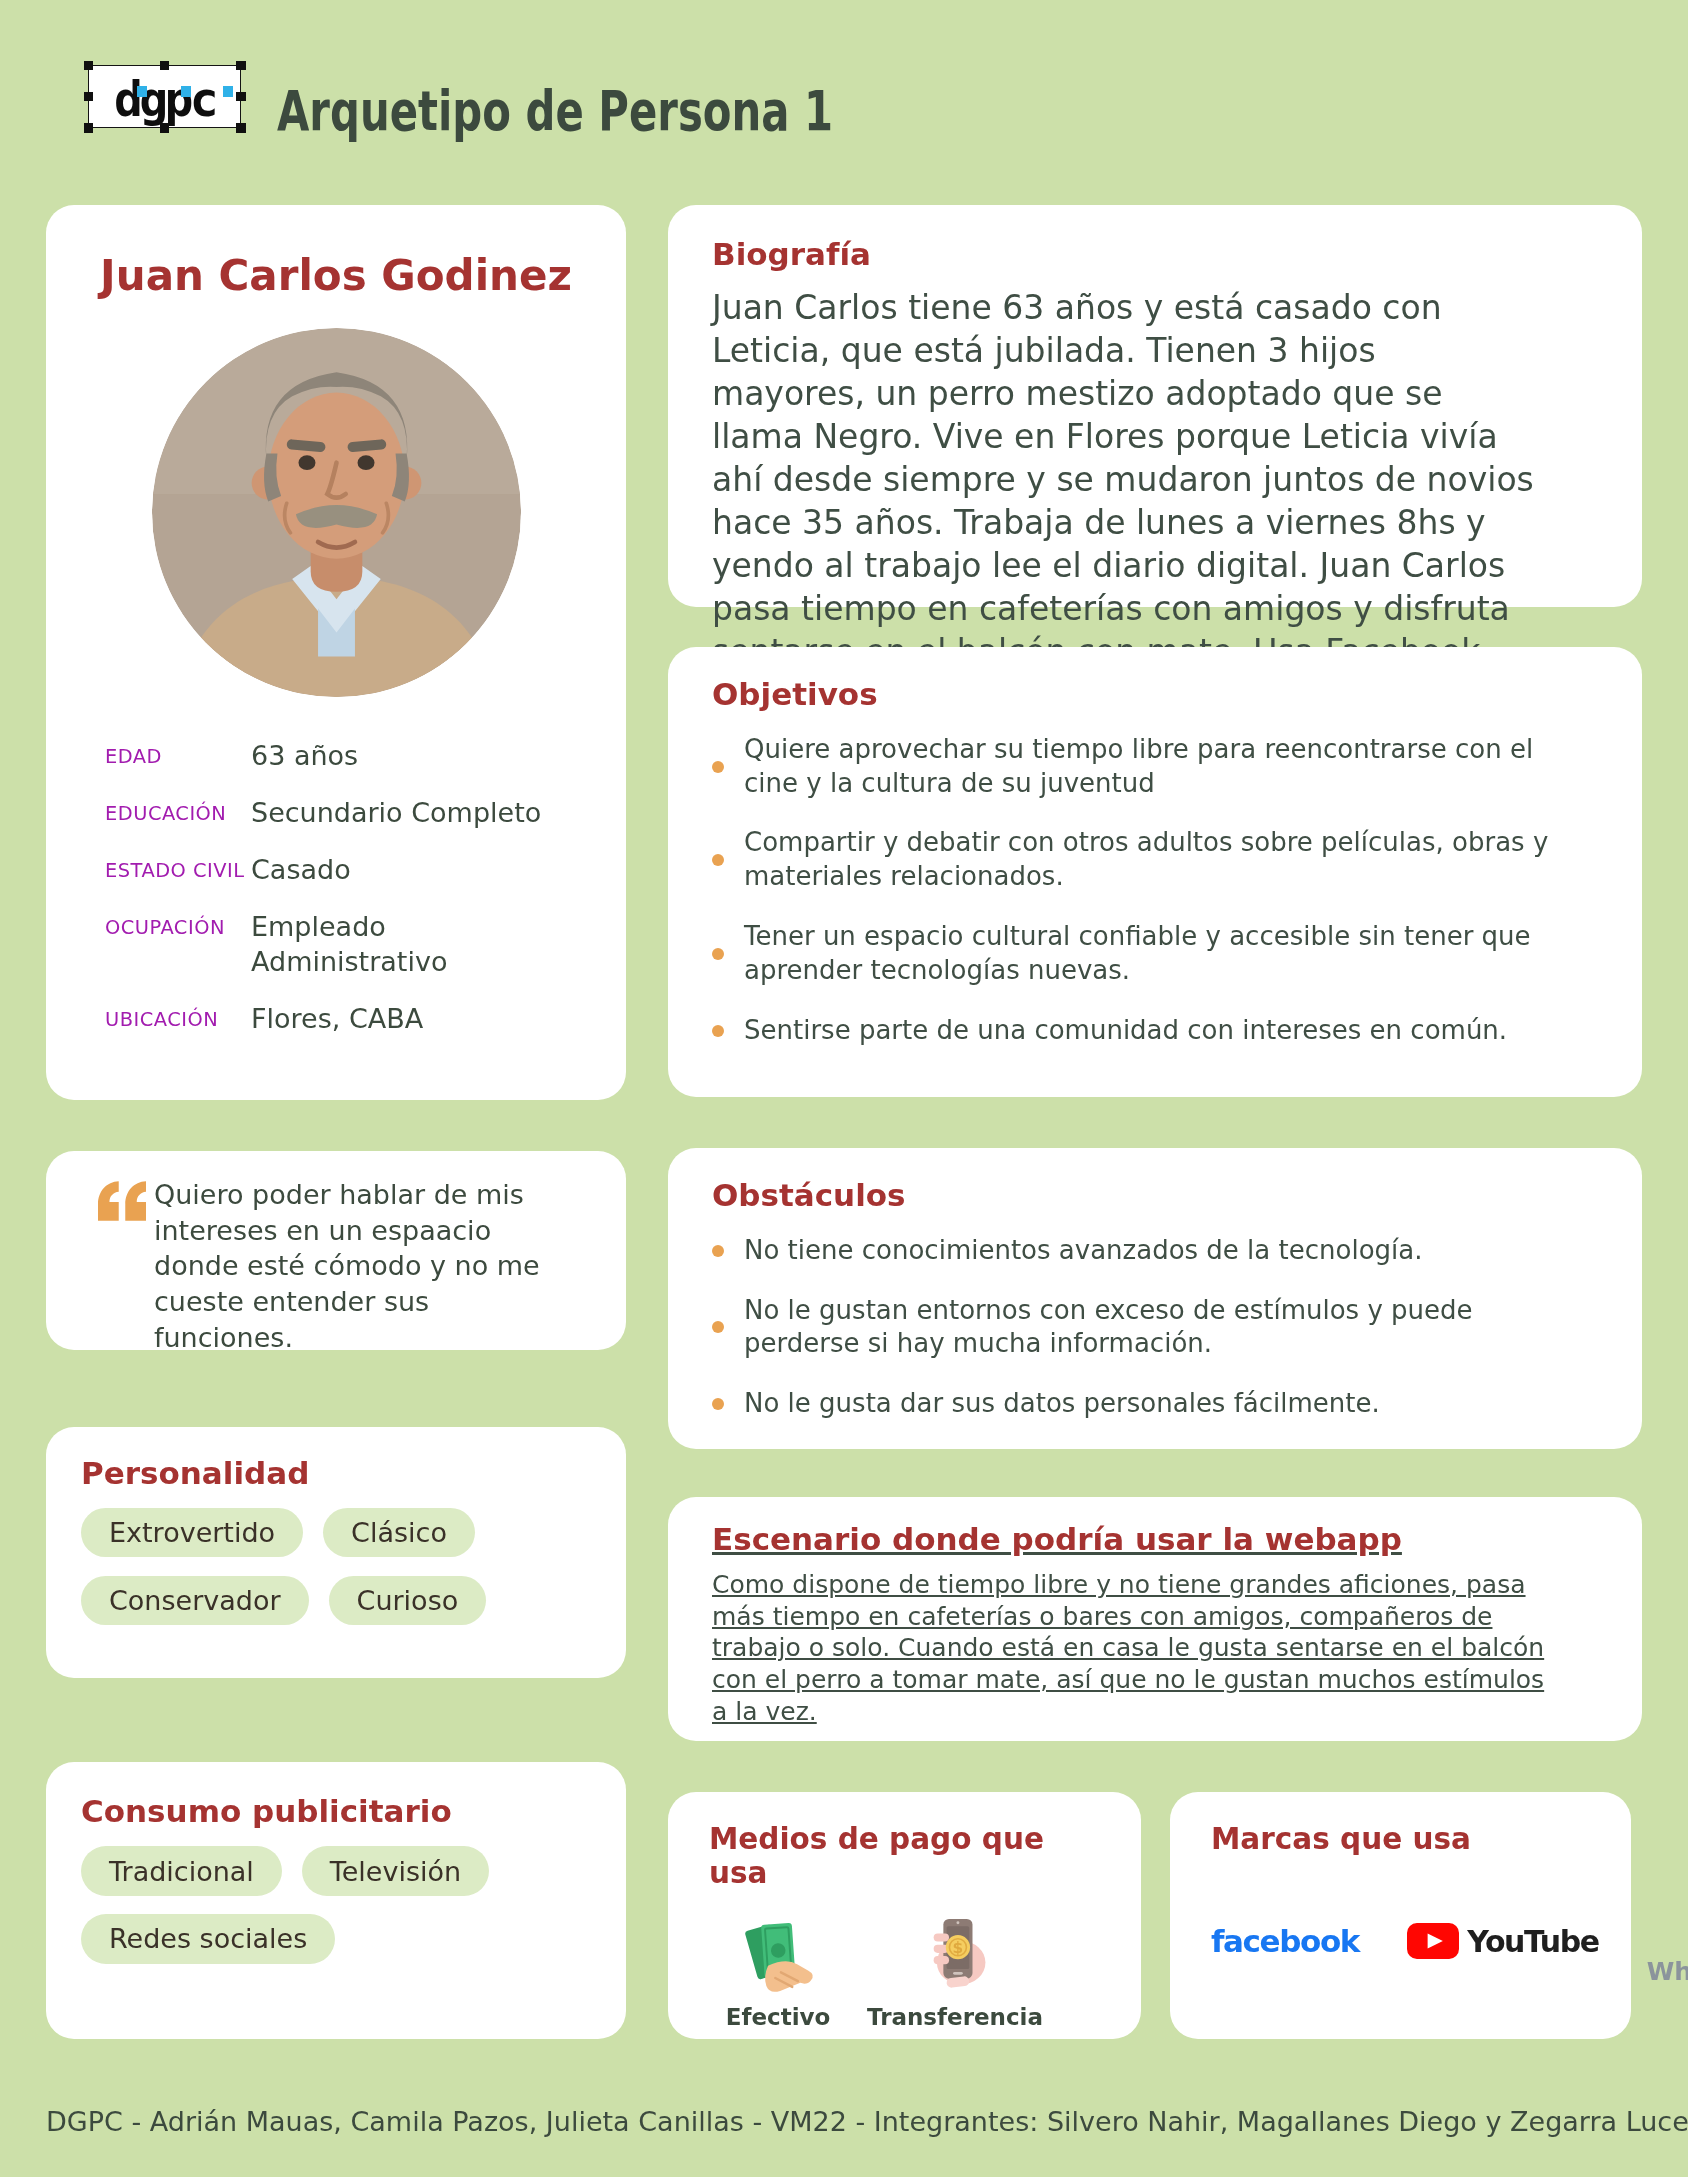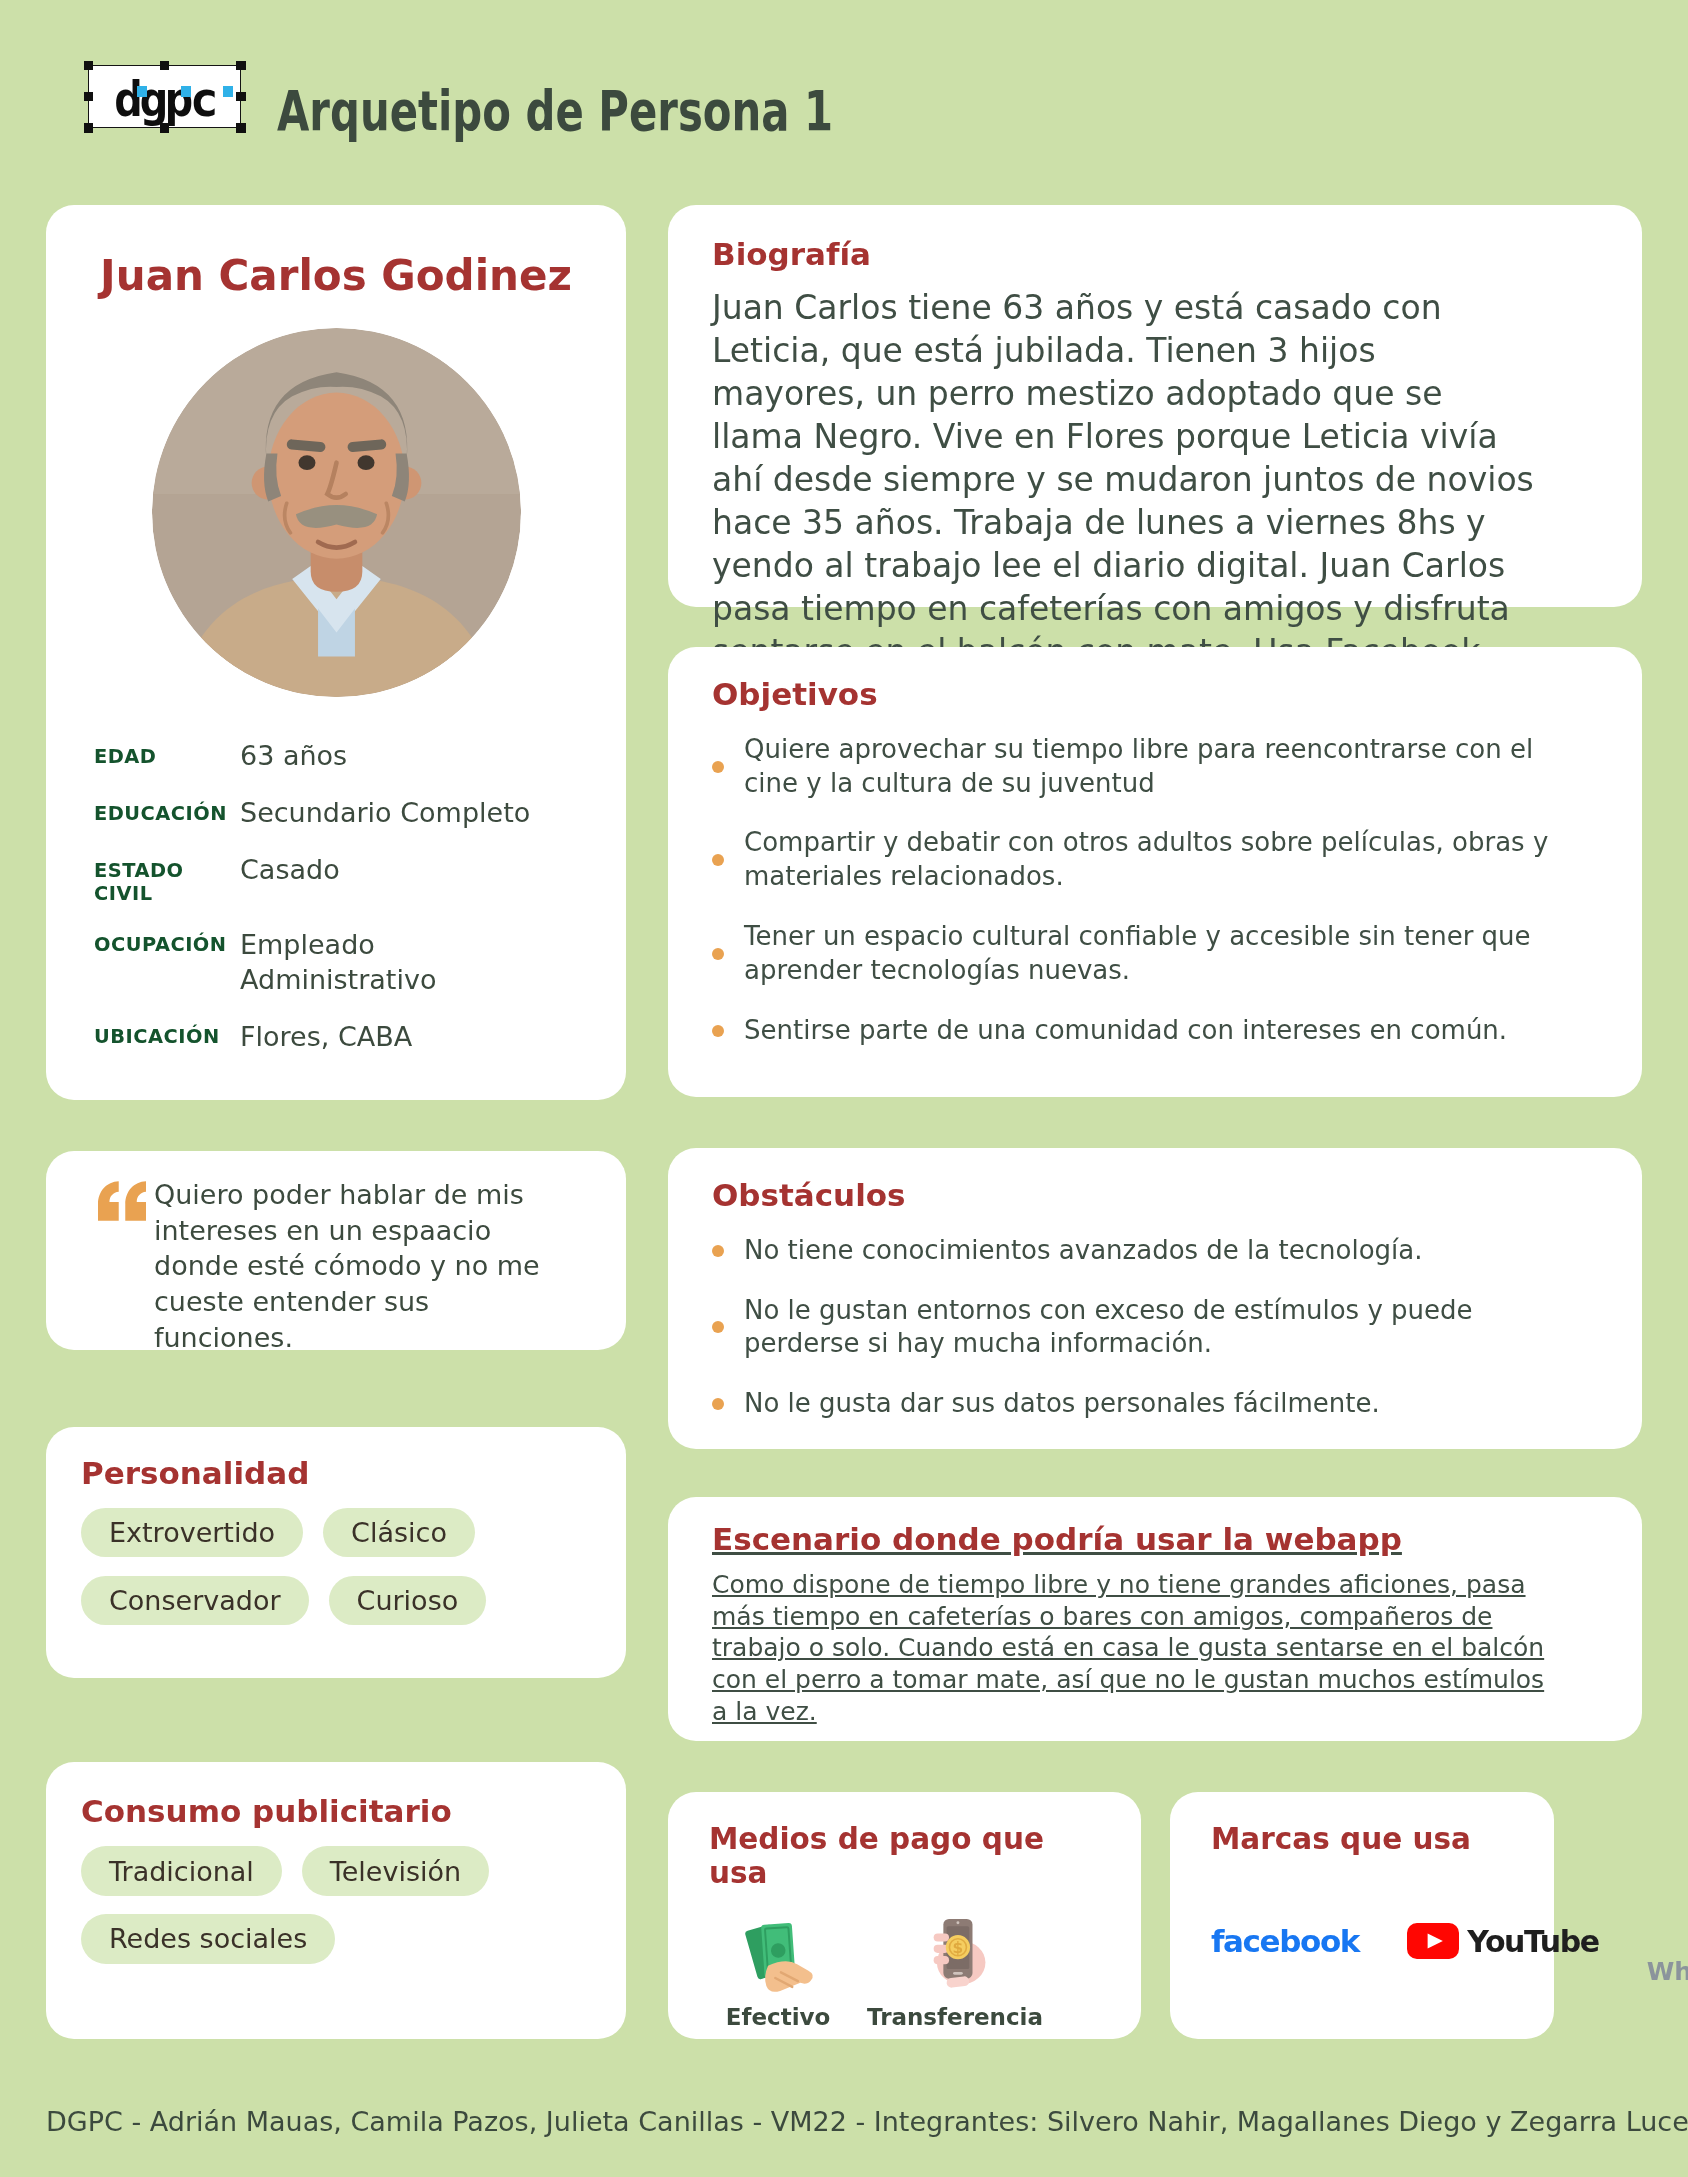--- a/index.html
+++ b/index.html
@@ -39,21 +39,21 @@
   .card{background:#fff;border-radius:28px;box-sizing:border-box;}
 
   .h-red{color:#a53331;font-weight:bold;font-size:31px;line-height:1.06;margin:0;}
 
   
   .profile-card{height:895px;padding-top:46px;margin-bottom:51px;}
   .persona-name{font-size:42px;font-weight:bold;color:#a53331;text-align:center;margin:0;}
   .avatar-wrap{width:369px;height:369px;border-radius:50%;overflow:hidden;margin:28px auto 0;}
   .fields{margin-top:41px;padding:0 48px;}
   .f-row{display:flex;margin-bottom:22px;}
-  .f-label{width:146px;flex:0 0 146px;font-size:19.4px;font-weight:bold;color:#14532d;letter-spacing:0.5px;padding-top:6.5px;}
+  .f-label{width:146px;flex:0 0 146px;font-size:19.4px;font-weight:normal;color:#a21caf;letter-spacing:0.5px;padding-top:6.5px;margin-left:11px;}
   .f-value{flex:1;font-size:27px;color:#3c4a3e;line-height:1.3;}
 
   
   .quote-card{height:199px;padding:26px 52px;margin-bottom:77px;display:flex;gap:8px;}
   .quote-icon{flex:0 0 48px;padding-top:3.7px;}
   .quote-text{font-size:27px;line-height:1.32;color:#3c4a3e;margin:0;}
 
   
   .personalidad-card{height:251px;padding:29.5px 35px;margin-bottom:84px;}
   .consumo-card{height:277px;padding:33px 35px;}
@@ -69,21 +69,21 @@
   .objetivos-card{height:450px;padding:31px 44px;margin-bottom:51px;}
   .obstaculos-card{height:301px;padding:31px 44px;margin-bottom:48px;}
   .bullet-list{list-style:none;margin:22px 37px 0 0;padding:0;}
   .bullet-list li{display:flex;align-items:center;gap:20px;margin-bottom:26px;font-size:26px;line-height:1.3;color:#3f4e44;}
   .dot{width:12px;height:12px;border-radius:50%;background:#e9a251;flex:0 0 12px;}
   .escenario-card{height:244px;padding:26px 44px;text-decoration:underline;}
   .escenario-text{font-size:25px;line-height:1.27;margin:13px 52px 0 0;}
 
   .bottom-row{display:flex;gap:29px;margin-top:51px;}
   .medios-card{width:473px;height:247px;padding:29.5px 41px;}
-  .marcas-card{width:384px;height:247px;padding:29.5px 41px;}
+  .marcas-card{width:461px;height:247px;padding:29.5px 41px;}
   .h-red-sm{color:#a53331;font-weight:bold;font-size:29.5px;margin:0;}
   .pay-items{display:flex;gap:39px;margin-top:22px;}
   .pay-item{display:flex;flex-direction:column;align-items:center;width:138px;}
   .pay-label{margin-top:7.4px;font-size:23px;font-weight:bold;color:#3c4a3e;}
   .brand-row{display:flex;align-items:center;gap:48px;margin-top:41px;}
   .fb-wordmark{font-size:31px;font-weight:bold;color:#1877f2;letter-spacing:-1.4px;}
   .yt-logo{display:flex;align-items:center;gap:8.3px;}
   .yt-text{font-size:30px;font-weight:bold;color:#1f1f1f;letter-spacing:-1.4px;}
   .wa-logo{display:flex;flex-direction:column;align-items:center;}
   .wa-text{font-size:25px;font-weight:bold;color:#8b949c;margin-top:3.7px;}

